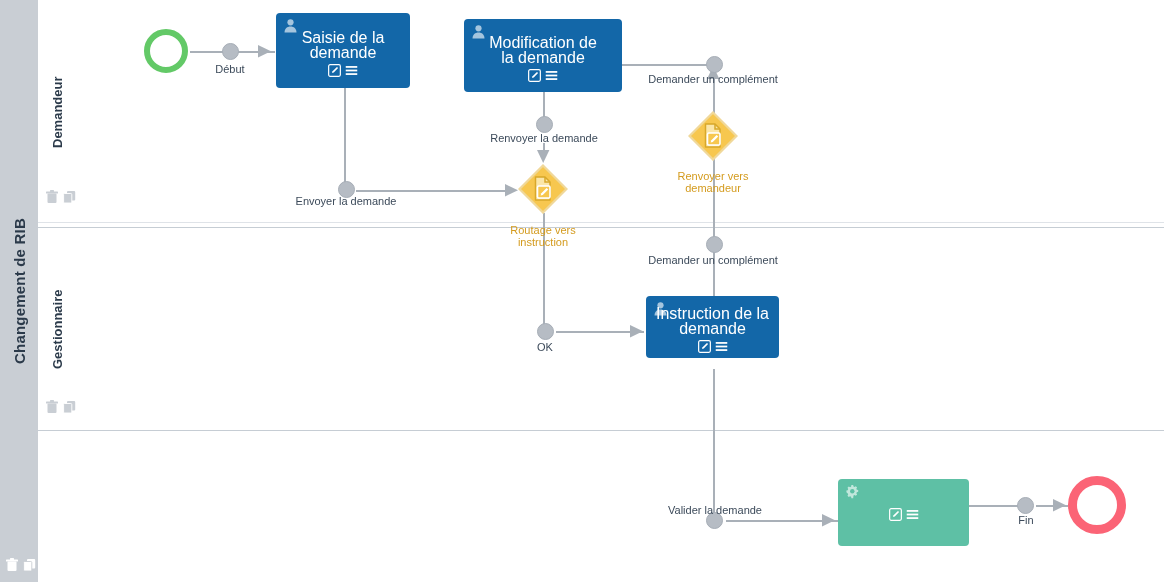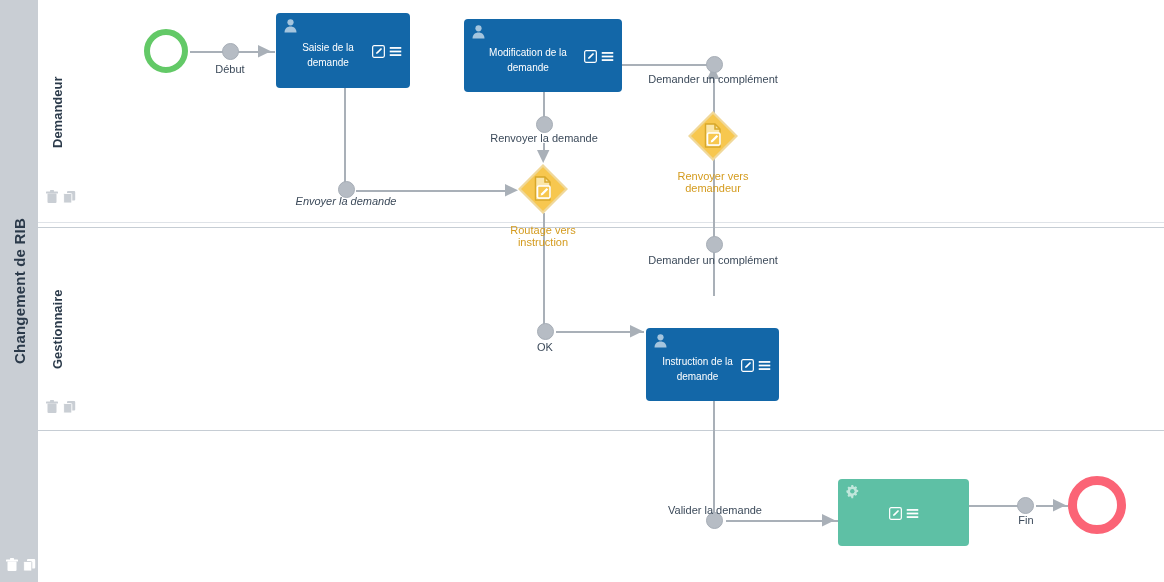--- a/index.html
+++ b/index.html
@@ -77,26 +77,26 @@
   .lane-divider.dbl { border-top: 1px solid #dfe3e8; }
 
   
   .ico-trash, .ico-copy { display:block; }
 
   
   .task {
     position: absolute;
     border-radius: 4px;
     display: flex;
-    flex-direction: row;
+    flex-direction: column;
     align-items: center;
     justify-content: center;
     color: #ffffff;
     text-align: center;
-    font-size: 10px;
+    font-size: 16px;
     line-height: 15px;
     padding: 4px 8px 2px 8px;
   }
   .task.user { background: #1367a8; }
   .task.service { background: #5ec0a5; }
   .task .corner-icon {
     position: absolute;
     left: 7px; top: 5px;
     opacity: .62;
   }
@@ -325,21 +325,21 @@
       <span>
         <svg width="13" height="13" viewBox="0 0 14 14">
           <rect x="0.8" y="2.2" width="12.4" height="1.9" fill="#ffffff"></rect>
           <rect x="0.8" y="6.05" width="12.4" height="1.9" fill="#ffffff"></rect>
           <rect x="0.8" y="9.9" width="12.4" height="1.9" fill="#ffffff"></rect>
         </svg>
       </span>
     </span>
   </div>
 
-  <div class="task user" style="left:646px; top:296px; width:133px; height:73px;margin-top:32px;">
+  <div class="task user" style="left:646px; top:296px; width:133px; height:62px;">
     <span class="corner-icon">
       <svg width="15" height="15" viewBox="0 0 16 16">
         <circle cx="8" cy="4.6" r="3.3" fill="#ffffff"></circle>
         <path d="M1.6 15.5 C1.6 11.2 4.4 9 8 9 C11.6 9 14.4 11.2 14.4 15.5 Z" fill="#ffffff"></path>
       </svg>
     </span>
     <span class="task-label">Instruction de la demande</span>
     <span class="task-actions">
       <span>
         <svg width="13" height="13" viewBox="0 0 14 14">
@@ -402,21 +402,21 @@
       <rect x="19.5" y="22" width="12.5" height="12" rx="1.2" fill="#f7c74f" stroke="#ffffff" stroke-width="1.6"></rect>
       <path d="M28.6 23.9 L30.2 25.5 L24.8 30.9 L22.6 31.6 L23.3 29.3 Z" fill="#ffffff"></path>
     </svg>
   </div>
   <div class="gw-label" style="left:658px; top:170px;">Renvoyer vers demandeur</div>
 
   <div class="node" style="left:222px; top:43px;"></div>
   <div class="flow-label" style="left:180px; top:63px; width:100px;">Début</div>
 
   <div class="node" style="left:338px; top:181px;"></div>
-  <div class="flow-label" style="left:276px; top:195px; width:140px;font-style:italic;">Envoyer la demande</div>
+  <div class="flow-label" style="left:276px; top:195px; width:140px;">Envoyer la demande</div>
 
   <div class="node" style="left:536px; top:116px;"></div>
   <div class="flow-label" style="left:474px; top:132px; width:140px;">Renvoyer la demande</div>
 
   <div class="node" style="left:706px; top:56px;"></div>
   <div class="flow-label" style="left:633px; top:73px; width:160px;">Demander un complément</div>
 
   <div class="node" style="left:706px; top:236px;"></div>
   <div class="flow-label" style="left:633px; top:254px; width:160px;">Demander un complément</div>
 

